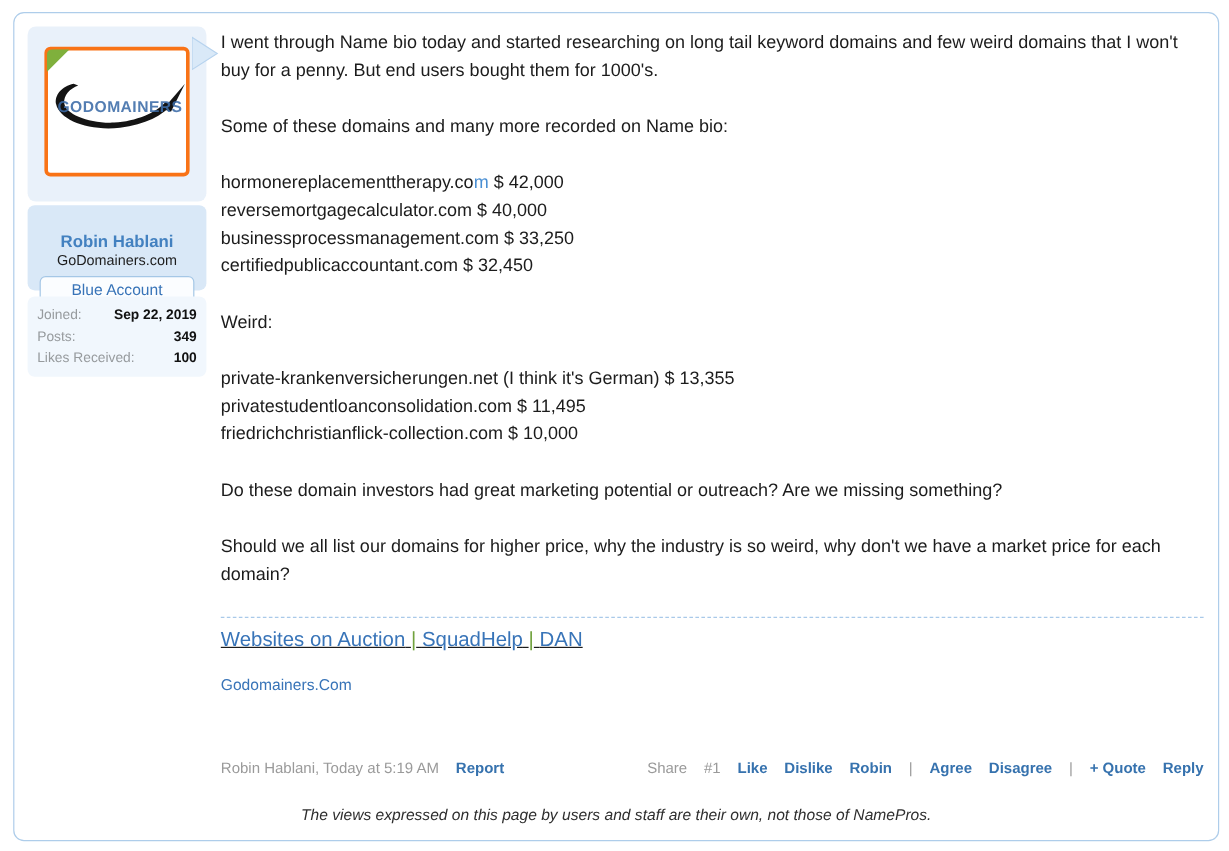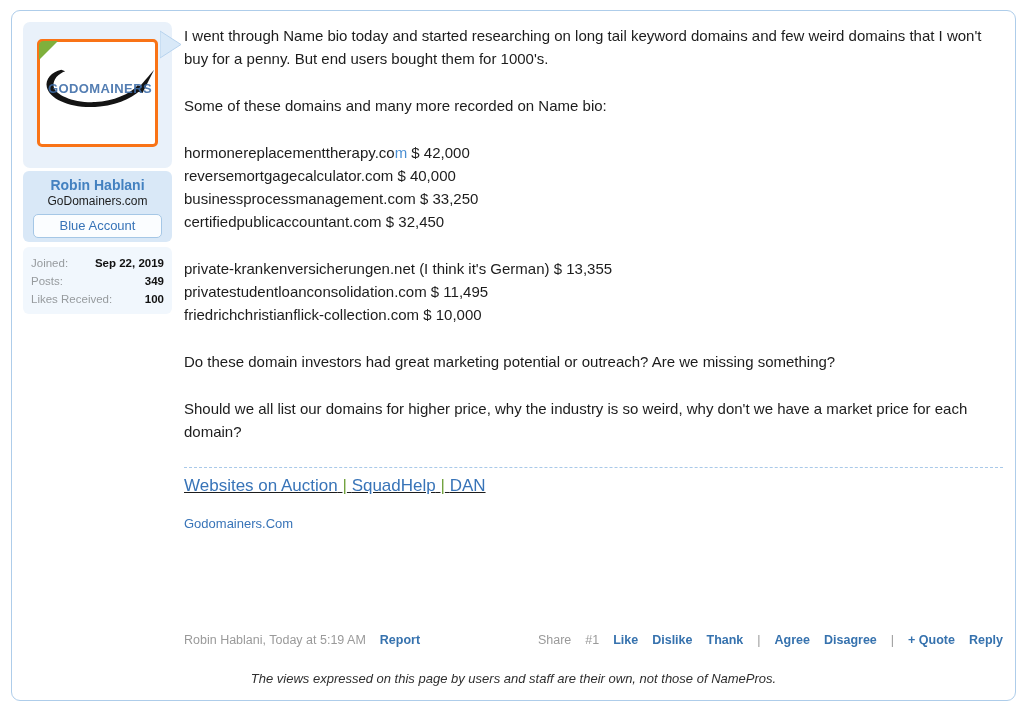--- a/index.html
+++ b/index.html
@@ -37,21 +37,21 @@
   .online-corner { position: absolute; left: -1px; top: -1px; }
   .logo-svg { position: absolute; left: 2px; top: 20px; }
   .bubble-arrow { position: absolute; left: 137px; top: 8px; }
   .username-band {
     position: absolute; left: 0; top: 149px;
     width: 149px; height: 71px;
     background: #d9e8f7; border-radius: 6px;
     text-align: center;
   }
   .username {
-    margin-top: 6px;
+    margin-top: 22px;
     font-size: 14px; font-weight: bold; color: #4381c0;
   }
   .user-site { font-size: 12px; color: #1d1d1d; margin-top: 1px; }
   .account-badge {
     margin: 6px 10px 0;
     padding: 3px 8px 4px;
     background: #fbfdff;
     border: 1px solid #a5c7e6;
     border-radius: 5px;
     font-size: 13px; color: #3874b8;
@@ -150,20 +150,21 @@
     <p>I went through Name bio today and started researching on long tail keyword domains and few weird domains that I won't buy for a penny. But end users bought them for 1000's.</p>
     <p>Some of these domains and many more recorded on Name bio:</p>
 
     <div class="domain-list">
       <div><span>hormonereplacementtherapy.co</span><span class="blue-m">m</span><span> $ 42,000</span></div>
       <div>reversemortgagecalculator.com $ 40,000</div>
       <div>businessprocessmanagement.com $ 33,250</div>
       <div>certifiedpublicaccountant.com $ 32,450</div>
     </div>
 
+    <p>Weird:</p>
 
     <div class="domain-list">
       <div>private-krankenversicherungen.net (I think it's German) $ 13,355</div>
       <div>privatestudentloanconsolidation.com $ 11,495</div>
       <div>friedrichchristianflick-collection.com $ 10,000</div>
     </div>
 
     <p>Do these domain investors had great marketing potential or outreach? Are we missing something?</p>
     <p>Should we all list our domains for higher price, why the industry is so weird, why don't we have a market price for each domain?</p>
 
@@ -183,21 +184,21 @@
   <div class="message-footer">
     <div class="footer-left">
       <span class="byline">Robin Hablani, Today at 5:19 AM</span>
       <span class="action-link">Report</span>
     </div>
     <div class="footer-right">
       <span class="muted">Share</span>
       <span class="muted">#1</span>
       <span class="action-link">Like</span>
       <span class="action-link">Dislike</span>
-      <span class="action-link">Thank</span>
+      <span class="action-link">Robin</span>
       <span class="pipe">|</span>
       <span class="action-link">Agree</span>
       <span class="action-link">Disagree</span>
       <span class="pipe">|</span>
       <span class="action-link">+ Quote</span>
       <span class="action-link">Reply</span>
     </div>
   </div>
 
   <div class="disclaimer">The views expressed on this page by users and staff are their own, not those of NamePros.</div>

